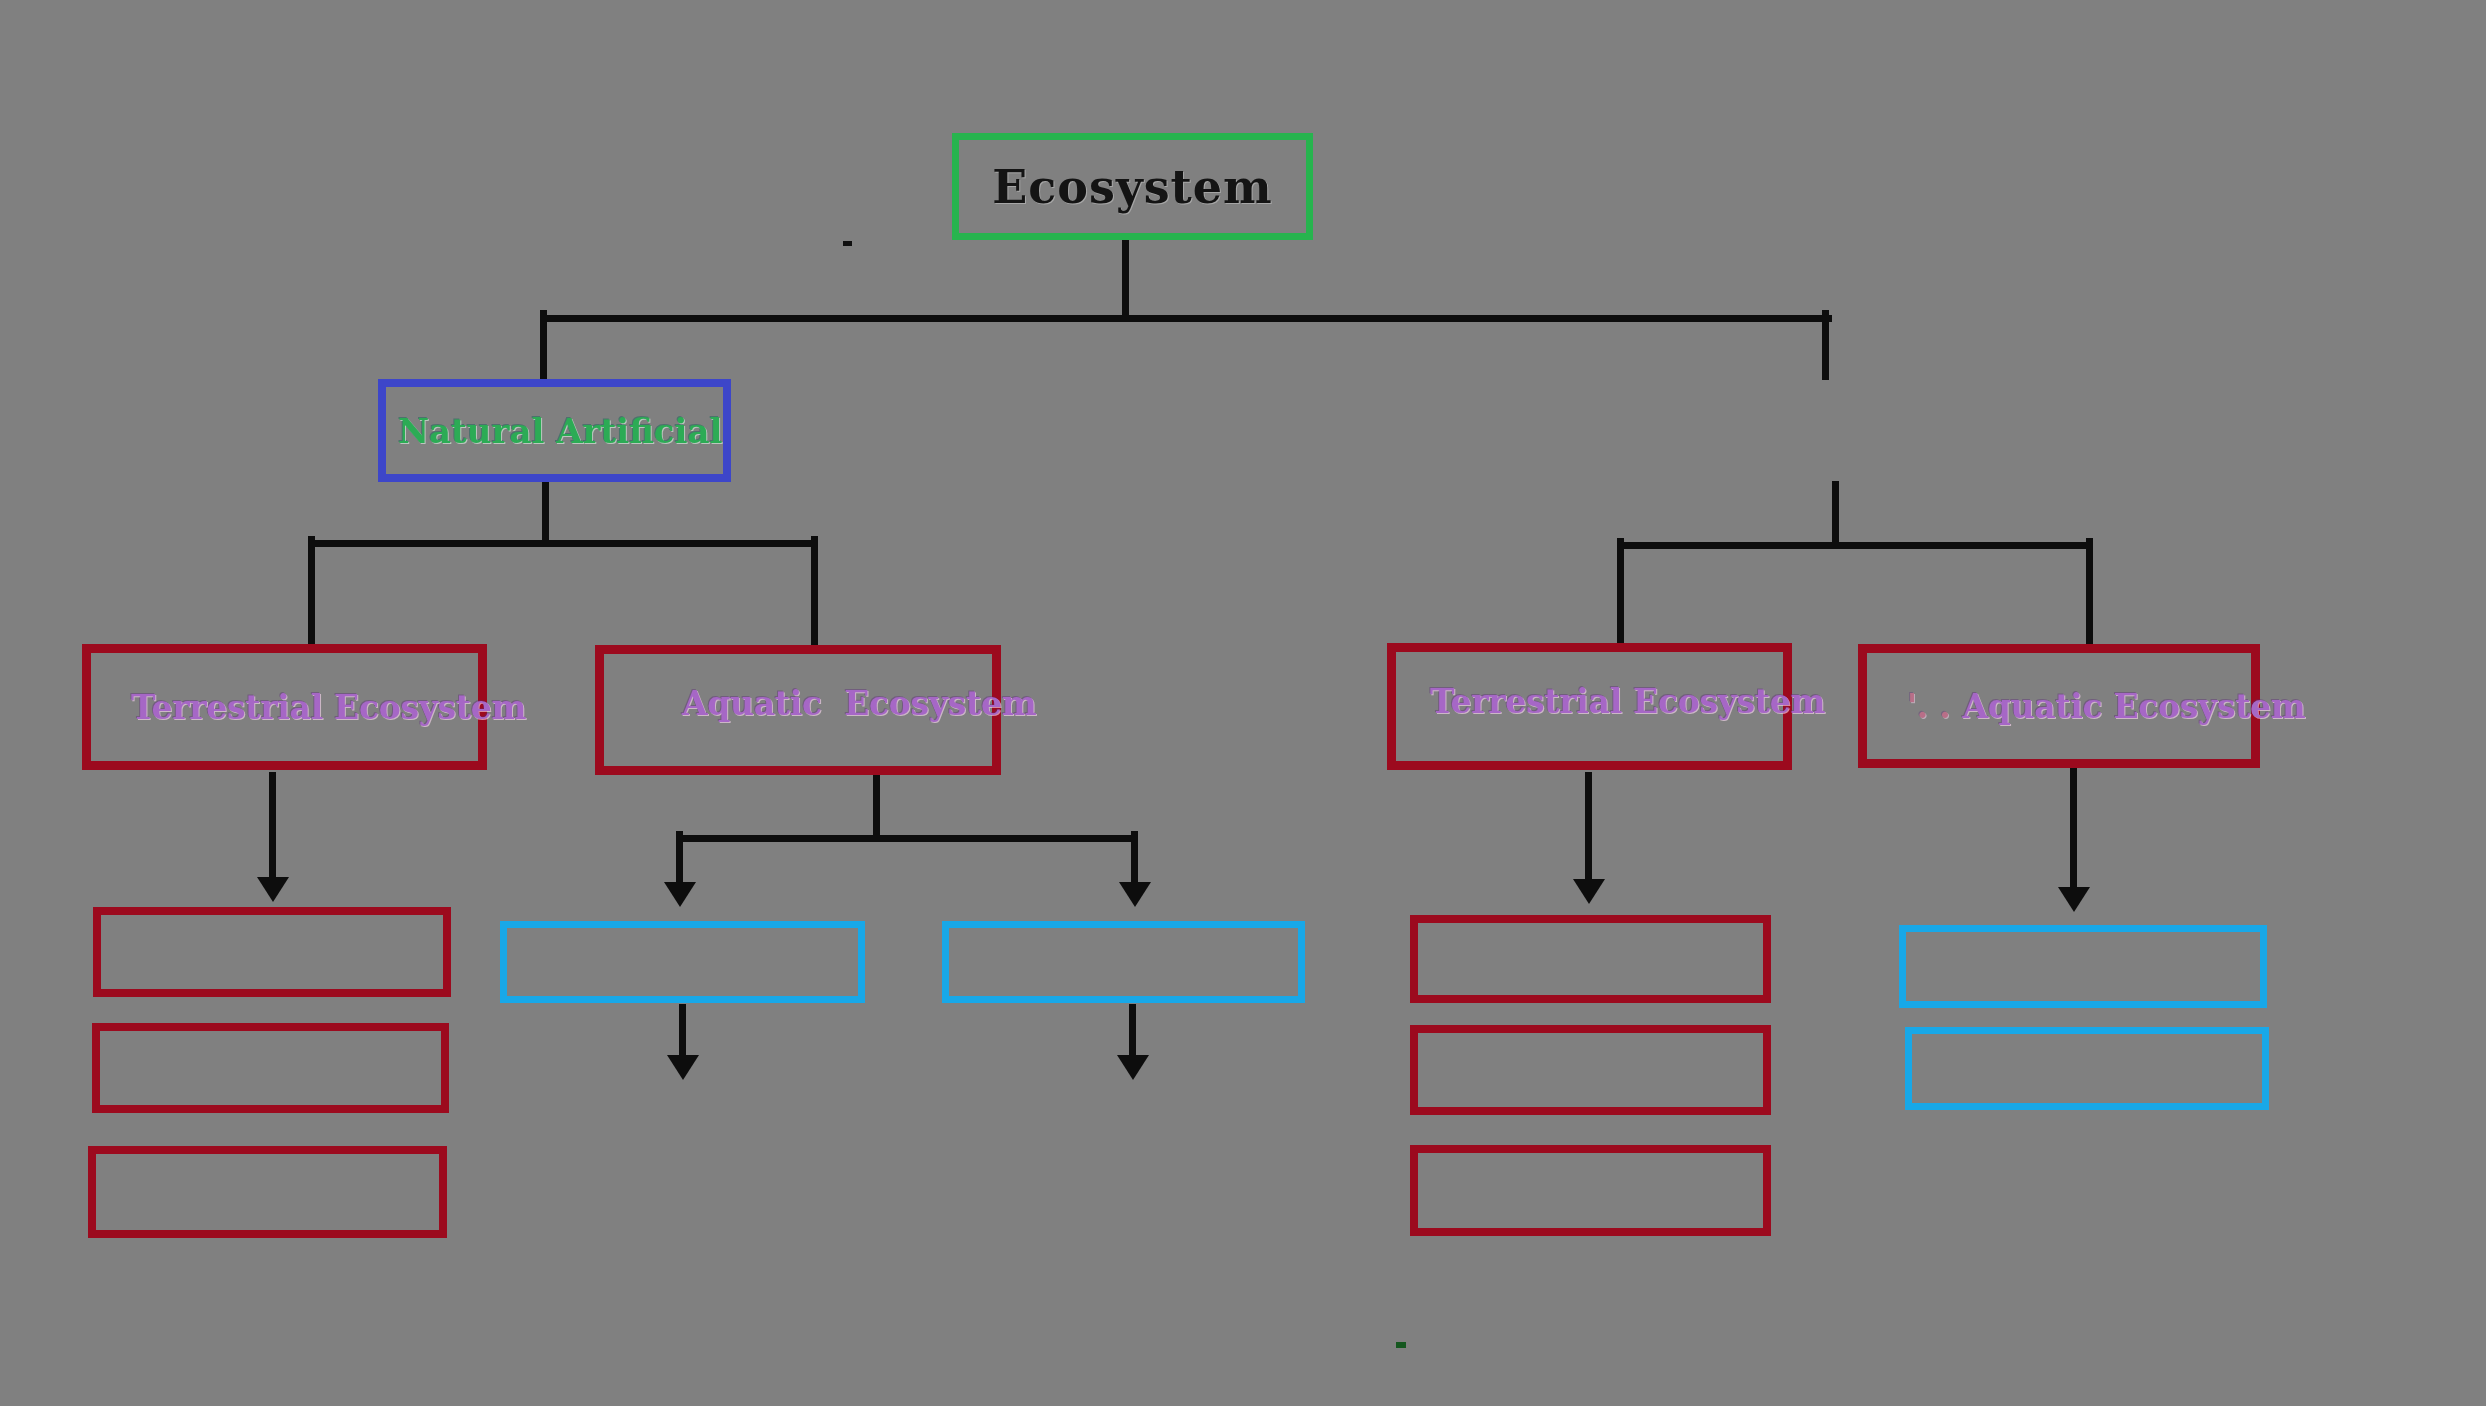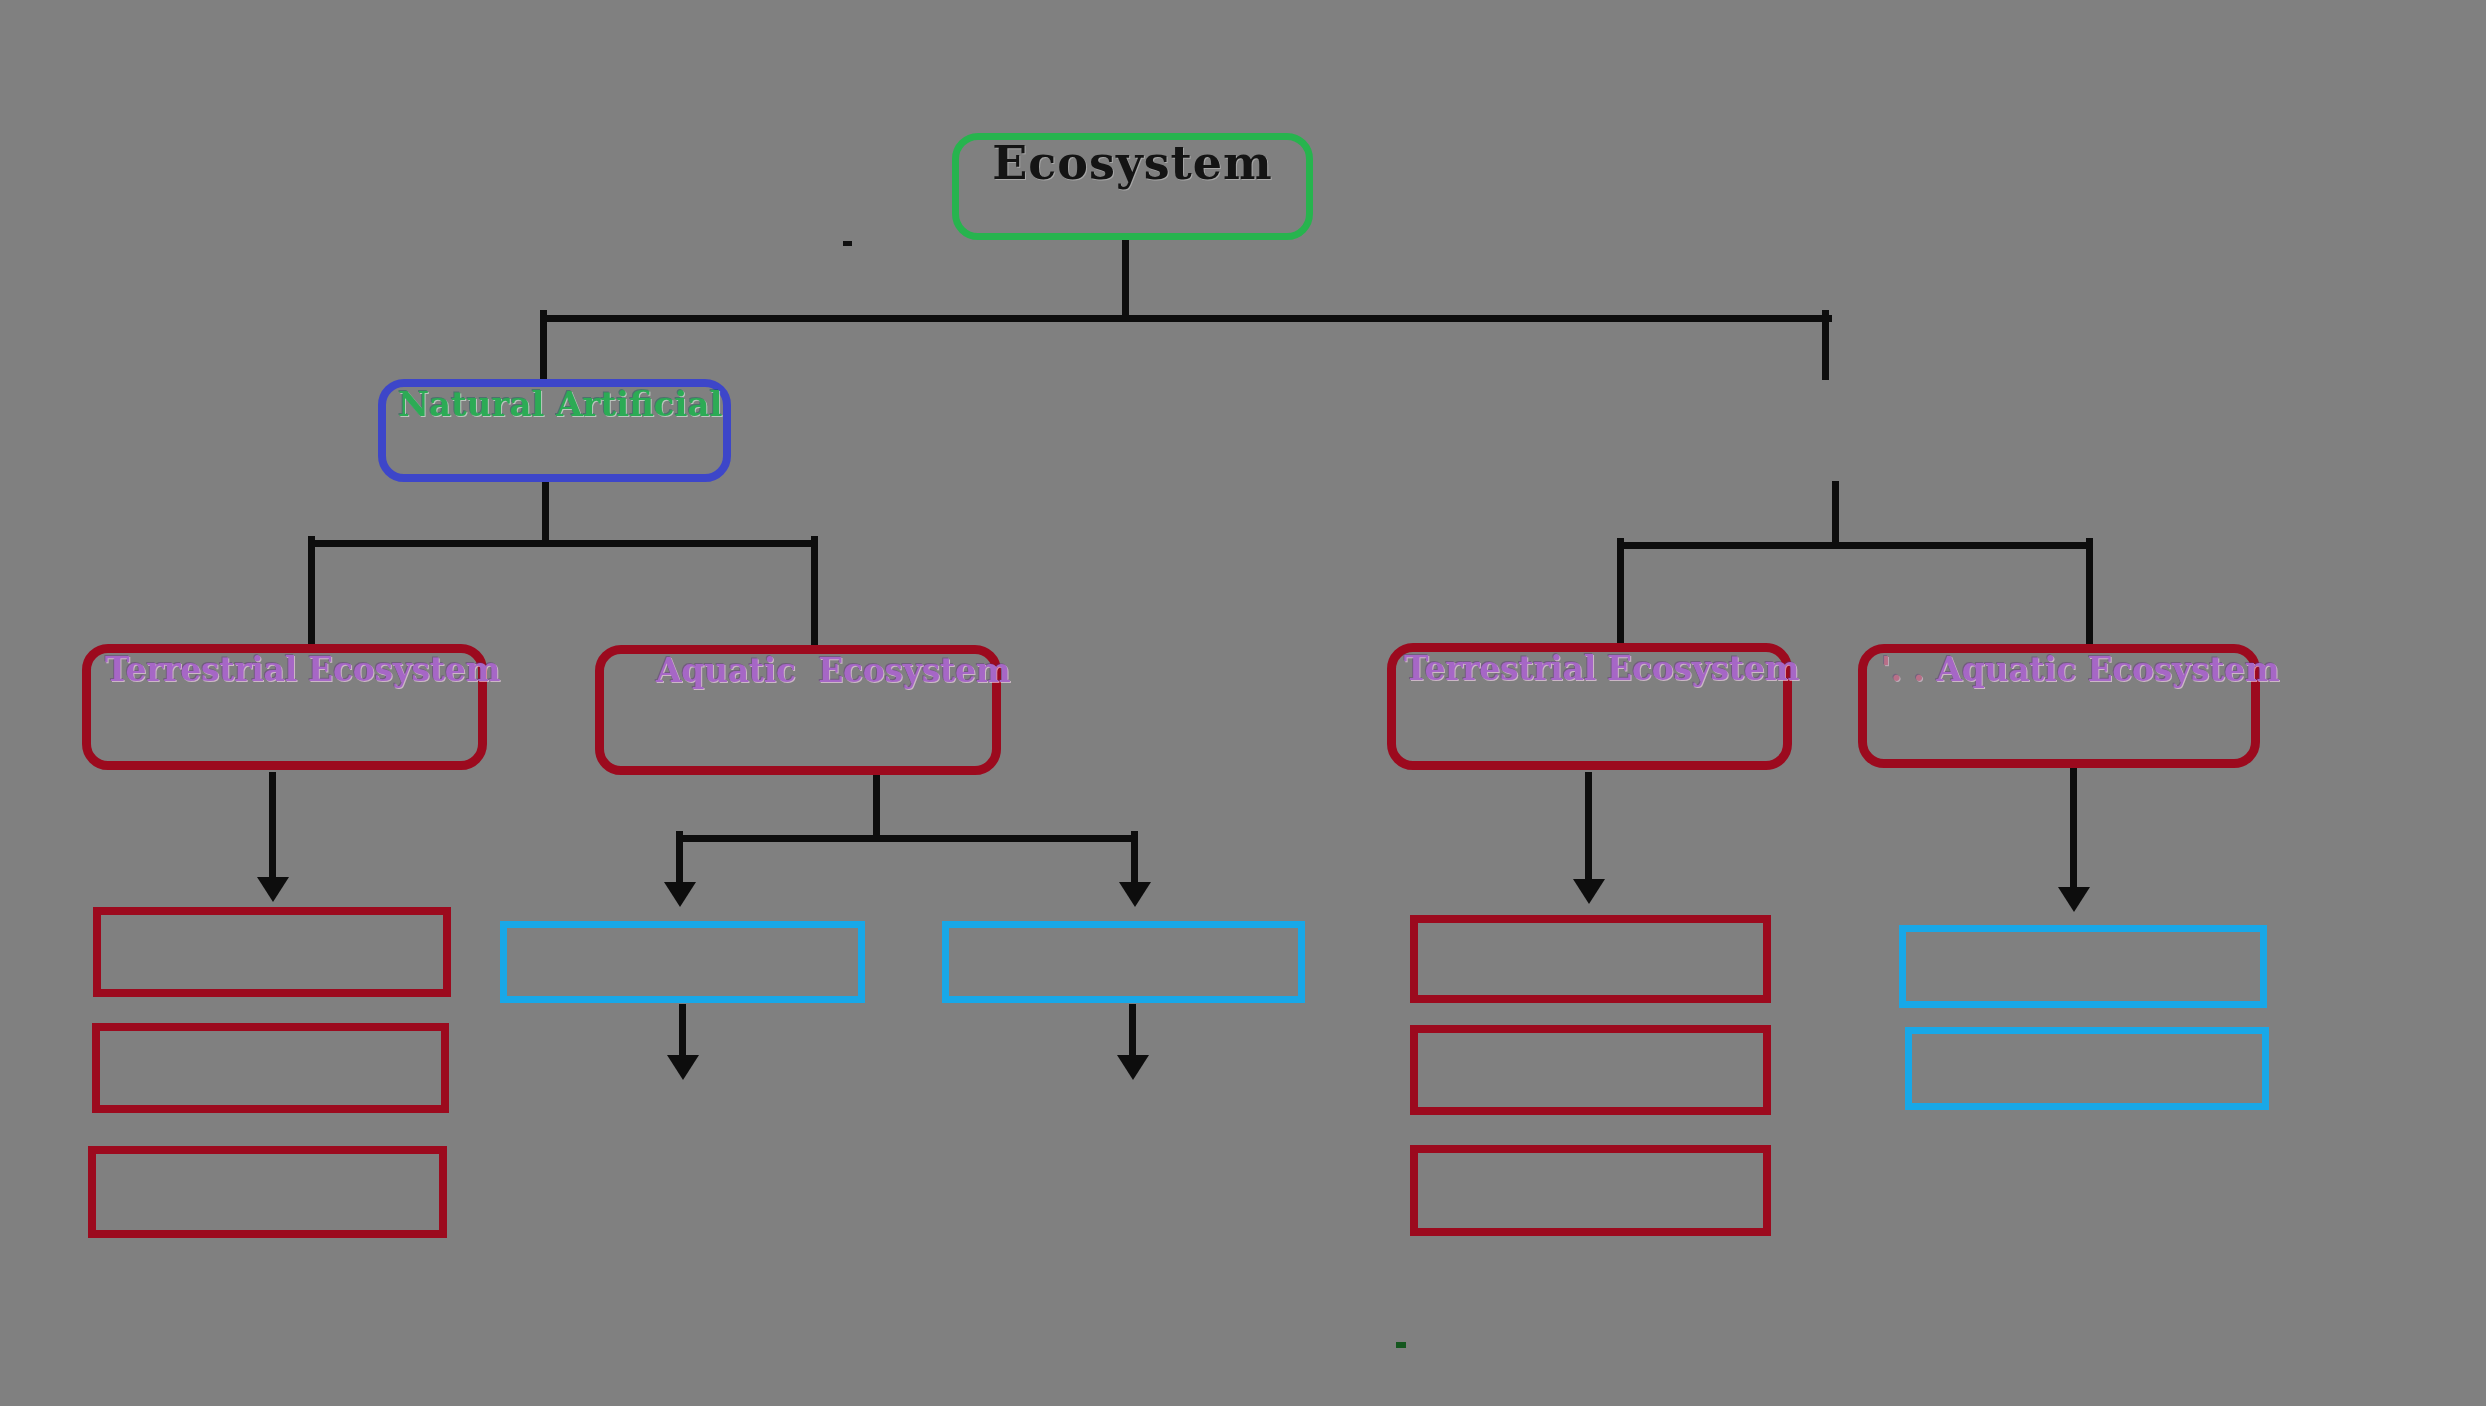--- a/index.html
+++ b/index.html
@@ -5,31 +5,31 @@
   :root{
     --background:#808080; --connector:#0d0d0d;
     --root-border:#27b44e; --level1-border:#3d46c9;
     --red-border:#9c0a1e; --cyan-border:#18a8e8;
     --root-text:#141414; --level1-text:#2cab55;
     --level2-text:#a667c6; --prefix-color:#c76b8a;
   }
   html,body{margin:0;padding:0;}
   body{background:var(--background);font-family:"DejaVu Serif","Liberation Serif",serif;}
   .canvas{position:relative;width:2486px;height:1406px;background:var(--background);overflow:hidden;}
-  .node{position:absolute;box-sizing:border-box;display:flex;border-radius:26px;}
+  .node{position:absolute;box-sizing:border-box;display:flex;align-items:center;}
   .node .lbl{white-space:pre;font-weight:bold;line-height:1;}
   .root-box{border:7px solid var(--root-border);justify-content:center;}
   .root-box .lbl{font-size:46px;font-weight:600;color:var(--root-text);letter-spacing:1px;
     text-shadow:1px 1px 0 rgba(255,255,255,0.30);}
   .l1-box{border:8px solid var(--level1-border);}
   .l1-box .lbl{font-size:34px;color:var(--level1-text);
     text-shadow:1px 1px 0 rgba(235,255,240,0.55),-1px -1px 0 rgba(0,90,80,0.40);}
   .l2-box{border:9px solid var(--red-border);}
   .l2-box .lbl{font-size:33px;color:var(--level2-text);letter-spacing:-0.3px;
-    text-shadow:1px 1px 0 rgba(255,220,245,0.60),-1px -1px 0 rgba(90,40,120,0.40);}
+    text-shadow:1px 1px 0 rgba(255,220,245,0.60),-1px -1px 0 rgba(90,40,120,0.40);margin-left:26px;}
   .l2-box .prefix{color:var(--prefix-color);opacity:0.8;}
   .ebox{position:absolute;box-sizing:border-box;}
   .ebox.red{border:8px solid var(--red-border);}
   .ebox.cyan{border:7px solid var(--cyan-border);}
   .ln{position:absolute;background:var(--connector);}
   .arrowhead{position:absolute;width:0;height:0;
     border-left:16px solid transparent;border-right:16px solid transparent;
     border-top:25px solid var(--connector);}
   .speck{position:absolute;display:block;}
 </style>

